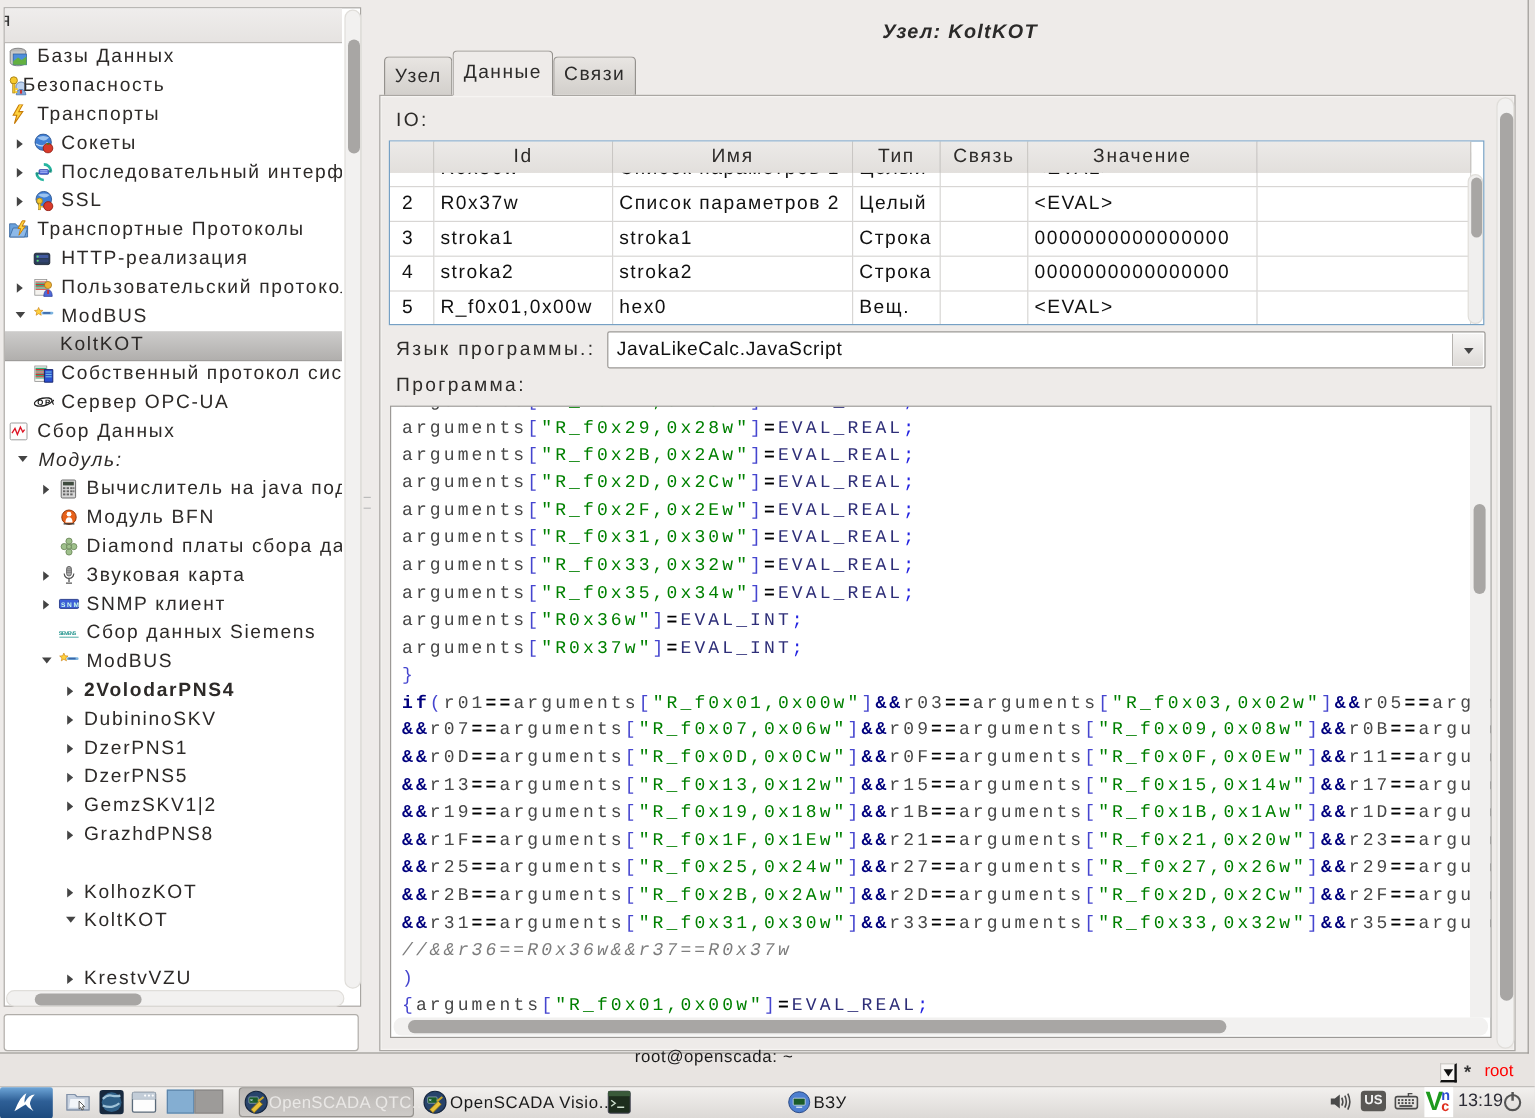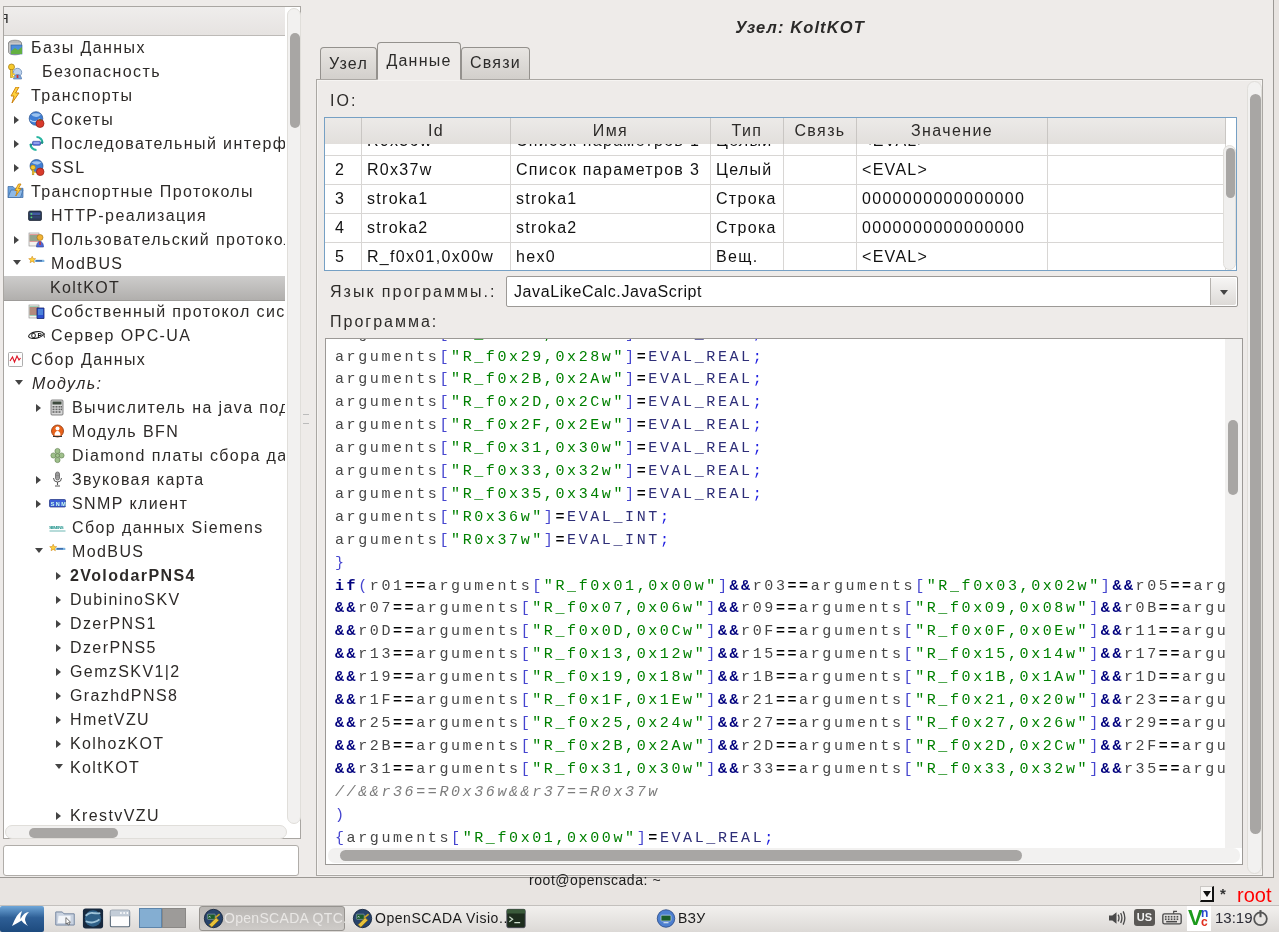--- a/index.html
+++ b/index.html
@@ -78,21 +78,21 @@
 <div class="trow" style="top:24px">
         <svg class="ticon" style="left:3px;top:3px" viewBox="0 0 17 17">
           <circle cx="10.5" cy="9.5" r="4.2" fill="#bdd2ee" stroke="#5d7fae" stroke-width="0.7"></circle>
           <path d="M6.5 16c.3-3 1.8-4.5 4-4.5s3.8 1.5 4.1 4.5z" fill="#7da7dd" stroke="#4a6da0" stroke-width="0.6"></path>
           <rect x="9.6" y="12" width="1.8" height="3" fill="#c33"></rect>
           <circle cx="4.5" cy="4" r="3" fill="#f7c92c" stroke="#a8831a" stroke-width="0.8"></circle>
           <rect x="3.6" y="6.5" width="1.9" height="8" fill="#f7c92c" stroke="#a8831a" stroke-width="0.6"></rect>
           <rect x="5.4" y="10.5" width="2.4" height="1.6" fill="#f7c92c"></rect>
           <rect x="5.4" y="13" width="2" height="1.5" fill="#f7c92c"></rect>
         </svg>
-        <span class="txt" style="left:38px;">Безопасность</span>
+        <span class="txt" style="left:15px;">Безопасность</span>
       </div>
 <div class="trow" style="top:48px">
         <svg class="ticon" style="left:3px;top:3px" viewBox="0 0 17 17">
           <path d="M9 0 L4 9 h3 L5 16 L12 6 H8.6 L12 0 Z" fill="#ffd23e" stroke="#c77b06" stroke-width="0.9"></path>
         </svg>
         <span class="txt" style="left:27px;">Транспорты</span>
       </div>
 <div class="trow" style="top:72px">
         <span class="arr r" style="left:10px"></span>
         <svg class="ticon" style="left:24px;top:3px" viewBox="0 0 17 17">
@@ -290,24 +290,20 @@
         <span class="arr r" style="left:52px"></span>
         <span class="txt" style="left:66px;">DzerPNS5</span>
       </div>
 <div class="trow" style="top:624px">
         <span class="arr r" style="left:52px"></span>
         <span class="txt" style="left:66px;">GemzSKV1|2</span>
       </div>
 <div class="trow" style="top:648px">
         <span class="arr r" style="left:52px"></span>
         <span class="txt" style="left:66px;">GrazhdPNS8</span>
-      </div>
-<div class="trow" style="top:672px">
-        <span class="arr r" style="left:52px"></span>
-        <span class="txt" style="left:66px;">HmetVZU</span>
       </div>
 <div class="trow" style="top:696px">
         <span class="arr r" style="left:52px"></span>
         <span class="txt" style="left:66px;text-align:right;">KolhozKOT</span>
       </div>
 <div class="trow" style="top:720px">
         <span class="arr d" style="left:51px"></span>
         <span class="txt" style="left:66px;">KoltKOT</span>
       </div>
 <div class="trow" style="top:768px">
@@ -340,21 +336,21 @@
     <div class="th" style="left:723px;width:178px;"></div>
     <div class="td" style="left:0px;top:9px;width:37px;text-align:left;padding-left:10px;"></div>
     <div class="td" style="left:37px;top:9px;width:149px;">R0x36w</div>
     <div class="td" style="left:186px;top:9px;width:200px;">Список параметров 1</div>
     <div class="td" style="left:386px;top:9px;width:73px;">Целый</div>
     <div class="td" style="left:459px;top:9px;width:73px;"></div>
     <div class="td" style="left:532px;top:9px;width:191px;">&lt;EVAL&gt;</div>
     <div class="td" style="left:723px;top:9px;width:178px;"></div>
     <div class="td" style="left:0px;top:38px;width:37px;text-align:left;padding-left:10px;">2</div>
     <div class="td" style="left:37px;top:38px;width:149px;">R0x37w</div>
-    <div class="td" style="left:186px;top:38px;width:200px;">Список параметров 3</div>
+    <div class="td" style="left:186px;top:38px;width:200px;">Список параметров 2</div>
     <div class="td" style="left:386px;top:38px;width:73px;">Целый</div>
     <div class="td" style="left:459px;top:38px;width:73px;"></div>
     <div class="td" style="left:532px;top:38px;width:191px;">&lt;EVAL&gt;</div>
     <div class="td" style="left:723px;top:38px;width:178px;"></div>
     <div class="td" style="left:0px;top:67px;width:37px;text-align:left;padding-left:10px;">3</div>
     <div class="td" style="left:37px;top:67px;width:149px;">stroka1</div>
     <div class="td" style="left:186px;top:67px;width:200px;">stroka1</div>
     <div class="td" style="left:386px;top:67px;width:73px;">Строка</div>
     <div class="td" style="left:459px;top:67px;width:73px;"></div>
     <div class="td" style="left:532px;top:67px;width:191px;">0000000000000000</div>
@@ -398,21 +394,21 @@
 <div class="sbh" style="left:2px;top:509px;width:912px;height:15px;border:none;">
       <div class="h" style="left:12px;top:2px;width:682px;height:11px;"></div>
     </div>
 </div>
 <div class="sbv" style="left:1247px;top:81px;width:15px;height:793px;border-radius:8px;">
     <div class="h" style="left:2px;top:12px;width:11px;height:740px;"></div>
   </div>
 <div style="position:absolute;left:1200px;top:886px;width:14px;height:16px;background:#f8f6f4;border:1px solid #cac7c4;border-right:2px solid #111;border-bottom:2px solid #111;"></div>
 <div style="position:absolute;left:1202.5px;top:891px;width:0;height:0;border:4.5px solid transparent;border-top:6px solid #111;"></div>
 <div style="position:absolute;left:1220px;top:885px;font-size:15px;font-weight:bold;color:#333;">*</div>
-<div style="position:absolute;left:1237px;top:884px;font-size:20px;color:#f00;text-align:center;">root</div>
+<div style="position:absolute;left:1237px;top:884px;font-size:14px;color:#f00;text-align:center;">root</div>
 <div id="taskbar"></div>
 <div style="position:absolute;left:0;top:906px;width:44px;height:26px;background:linear-gradient(#6ea6d8,#2e5f96 45%,#1d4a7e);border-radius:2px;"></div>
 <svg style="position:absolute;left:8px;top:907px;width:28px;height:24px" viewBox="0 0 22 24">
     <path d="M1 19 Q6 6 11 4 Q9 9 9.5 12 Q13 5 18 5 Q14 9 14 13 Q15 17 17 19 Q12 16 10.5 13.5 Q8 15 1 19z" fill="#fff"></path>
   </svg>
 <svg style="position:absolute;left:54px;top:907px;width:22px;height:23px" viewBox="0 0 24 24">
     <path d="M2 5 h7 l2 2 h11 v12 H2z" fill="#c8d2e0" stroke="#8191a8" stroke-width="1"></path>
     <path d="M2 5 h7 l2 2 h11 v12 H2z" fill="#c8d2e0" stroke="#8191a8" stroke-width="1"></path>
     <path d="M5 9 h13 v8 H4z" fill="#f2f5f9"></path>
     <path d="M13 11 l5 5 -2 .2 1 2.3 -1.5.6 -1-2.3 -1.5 1.4z" fill="#fff" stroke="#444" stroke-width="0.8"></path>

